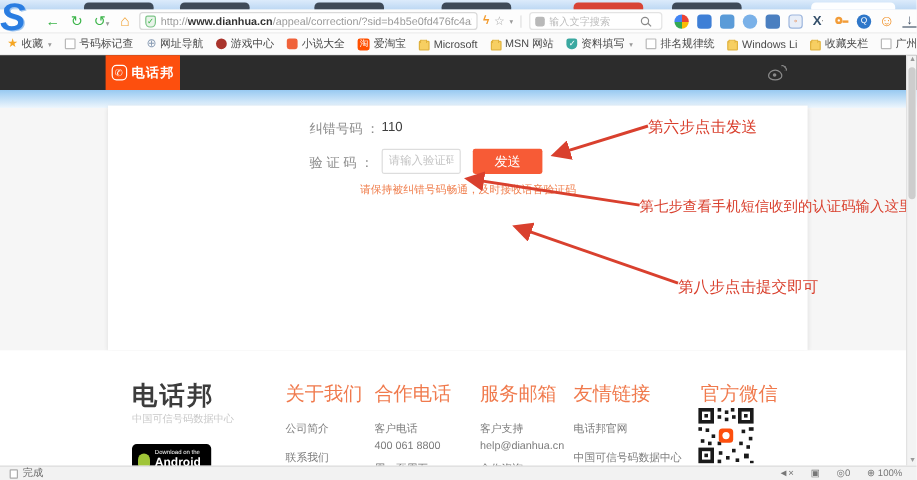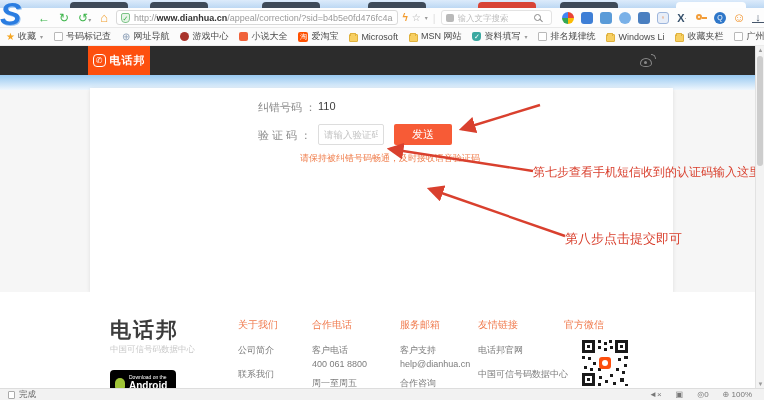--- a/index.html
+++ b/index.html
@@ -98,21 +98,21 @@
   
   .footer { position:absolute; left:0; top:292px; width:764px; height:96px; background:#fff; }
   .f-brand { position:absolute; left:110px; top:24px; font-size:21px; font-weight:bold; color:#3c3c3c; letter-spacing:2px; }
   .f-tag { position:absolute; left:110px; top:52px; font-size:8.5px; color:#c9c9c9; }
   .badge { position:absolute; left:110px; top:78px; width:66px; height:26px; background:#000; border-radius:4px; display:flex; align-items:center; padding:0 5px; gap:4px; }
   .bot { width:10px; height:11px; background:#9fc437; border-radius:5px 5px 2px 2px; flex:none; }
   .badge-txt { color:#fff; line-height:1.1; }
   .badge-txt .s { font-size:5px; display:block; }
   .badge-txt .b { font-size:10px; font-weight:bold; display:block; }
   .fcol { position:absolute; top:26px; font-size:9px; color:#7c7c7c; }
-  .fcol h4 { font-size:10px; color:#f07a4d; font-weight:normal; margin-bottom:12px; }
+  .fcol h4 { font-size:16px; color:#f07a4d; font-weight:normal; margin-bottom:12px; }
   .fcol .it { margin-bottom:11px; }
   .fcol .ln { margin-bottom:2px; }
   .fcol .gap { margin-bottom:8px; }
   .qr { position:absolute; left:580px; top:46px; width:50px; height:50px; }
 
   
   .statusbar { position:absolute; left:0; top:388px; width:764px; height:12px; background:#f2f2f2; border-top:1px solid #ddd; display:flex; align-items:center; font-size:8.5px; color:#666; z-index:60; }
   .st-left { display:flex; align-items:center; gap:4px; margin-left:8px; }
   .st-doc { width:7px; height:8px; border:1px solid #aaa; background:#fff; border-radius:1px; }
   .st-right { margin-left:auto; margin-right:12px; display:flex; align-items:center; gap:14px; color:#777; }
@@ -253,20 +253,21 @@
 
   <div class="card">
     <span class="frow" style="left:168px;top:12px">纠错号码 ：</span>
     <span class="frow fval" style="left:228px;top:12px">110</span>
     <span class="frow" style="left:168px;top:40px">验 证 码 ：</span>
     <input class="code-input" placeholder="请输入验证码" style="">
     <button class="btn btn-send">发送</button>
     <span class="hint">请保持被纠错号码畅通，及时接收语音验证码</span>
   </div>
 
+  <span class="anno a1">第六步点击发送</span>
   <span class="anno a2">第七步查看手机短信收到的认证码输入这里</span>
   <span class="anno a3">第八步点击提交即可</span>
   <svg class="arrows" viewBox="0 0 764 400">
     <defs>
       <marker id="ah" markerWidth="7" markerHeight="7" refX="5.6" refY="3.5" orient="auto">
         <path d="M0,0 L7,3.5 L0,7 z" fill="#d9402e"></path>
       </marker>
     </defs>
     <line x1="540" y1="105" x2="462" y2="129" stroke="#d9402e" stroke-width="2.4" marker-end="url(#ah)"></line>
     <line x1="533" y1="171" x2="390" y2="149" stroke="#d9402e" stroke-width="2.4" marker-end="url(#ah)"></line>
@@ -306,21 +307,21 @@
       <div class="ln">合作咨询</div>
       <div class="ln">hezuo@dianhua.cn</div>
     </div>
 
     <div class="fcol" style="left:478px">
       <h4>友情链接</h4>
       <div class="it">电话邦官网</div>
       <div class="it">中国可信号码数据中心</div>
     </div>
 
-    <div class="fcol" style="left:564px">
+    <div class="fcol" style="left:584px">
       <h4>官方微信</h4>
     </div>
     <svg class="qr" viewBox="0 0 50 50">
       <rect x="0" y="0" width="50" height="50" fill="#fff"></rect>
       <g fill="#1a1a1a">
         <rect x="2" y="2" width="13" height="13"></rect>
           <rect x="5" y="5" width="7" height="7" fill="#fff"></rect>
           <rect x="7" y="7" width="3" height="3"></rect>
         <rect x="35" y="2" width="13" height="13"></rect>
           <rect x="38" y="5" width="7" height="7" fill="#fff"></rect>

